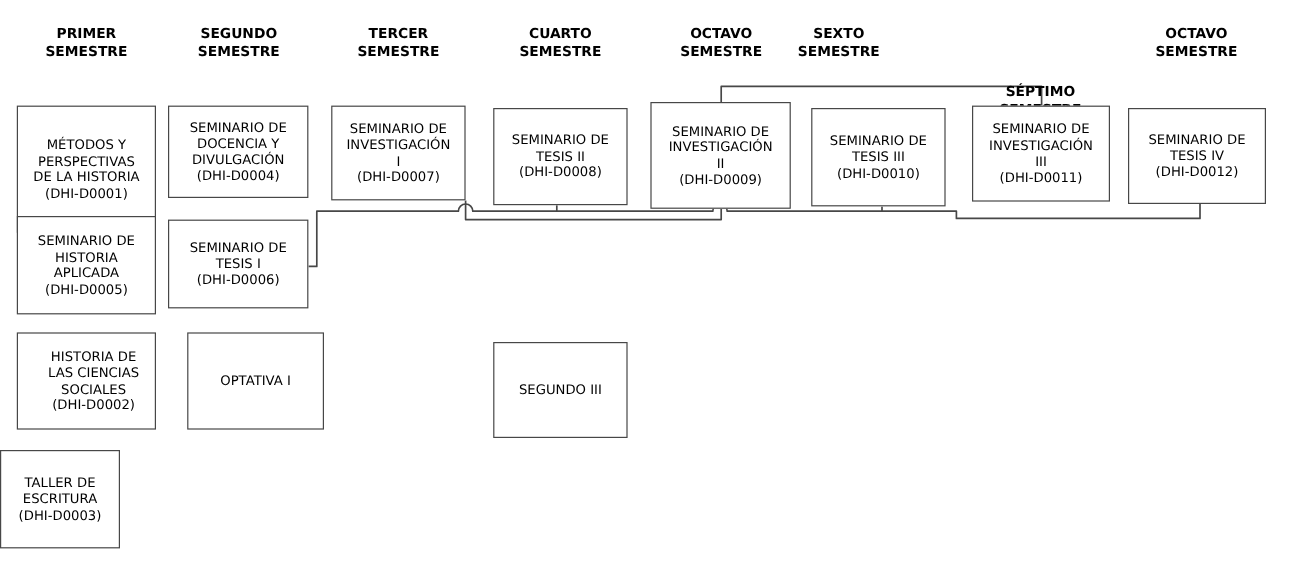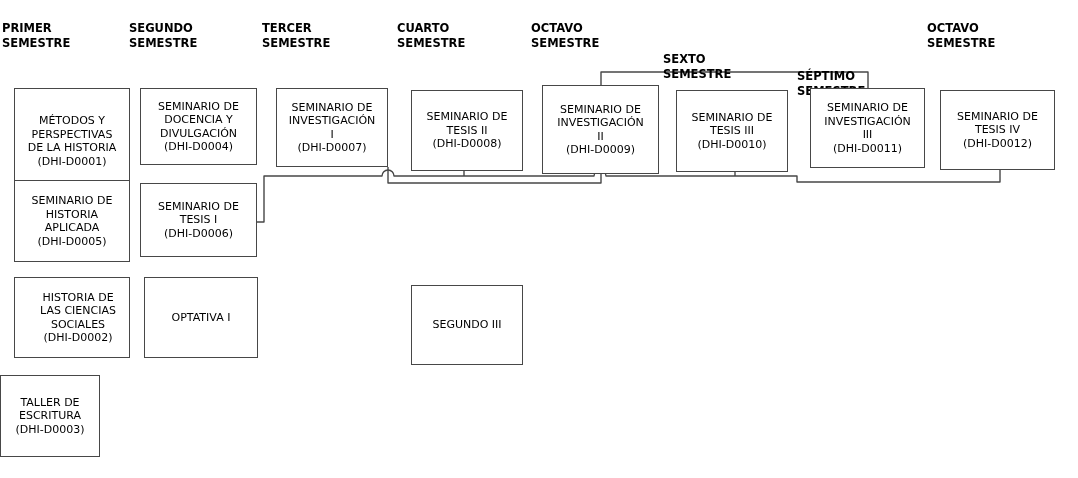--- a/index.html
+++ b/index.html
@@ -19,21 +19,21 @@
     position: absolute;
     left: 0;
     top: 0;
     z-index: 1;
   }
   .col-header {
     position: absolute;
     top: 21px;
     width: 140px;
     margin-left: -70px;
-    text-align: left;
+    text-align: center;
     font-weight: bold;
     font-size: 11.5px;
     line-height: 14.5px;
     color: #000000;
     white-space: pre-line;
     z-index: 2;
   }
   .course-box {
     position: absolute;
     box-sizing: border-box;
@@ -97,21 +97,21 @@
       <span class="course-label">SEMINARIO DE
 DOCENCIA Y
 DIVULGACIÓN
 (DHI-D0004)</span>
     </div>
     <div class="course-box" style="left: 140px; top: 183px; width: 117px; height: 74px;">
       <span class="course-label">SEMINARIO DE
 TESIS I
 (DHI-D0006)</span>
     </div>
-    <div class="course-box" style="left: 144px; top: 277px; width: 114px; height: 81px; align-items: center;">
+    <div class="course-box" style="left: 156px; top: 277px; width: 114px; height: 81px; align-items: center;">
       <span class="course-label">OPTATIVA I</span>
     </div>
     <div class="col-header" style="left: 332px;">TERCER
 SEMESTRE</div>
     <div class="course-box" style="left: 276px; top: 88px; width: 112px; height: 79px;">
       <span class="course-label">SEMINARIO DE
 INVESTIGACIÓN
 I
 (DHI-D0007)</span>
     </div>
@@ -126,21 +126,21 @@
       <span class="course-label">SEGUNDO III</span>
     </div>
     <div class="col-header" style="left: 601px;">OCTAVO
 SEMESTRE</div>
     <div class="course-box" style="left: 542px; top: 85px; width: 117px; height: 89px;">
       <span class="course-label">SEMINARIO DE
 INVESTIGACIÓN
 II
 (DHI-D0009)</span>
     </div>
-    <div class="col-header" style="left: 733px; margin-top: 31px;">SEXTO
+    <div class="col-header" style="left: 699px;">SEXTO
 SEMESTRE</div>
     <div class="course-box" style="left: 676px; top: 90px; width: 112px; height: 82px;">
       <span class="course-label">SEMINARIO DE
 TESIS III
 (DHI-D0010)</span>
     </div>
     <div class="col-header" style="left: 867px; margin-top: 48px;">SÉPTIMO
 SEMESTRE</div>
     <div class="course-box" style="left: 810px; top: 88px; width: 115px; height: 80px;">
       <span class="course-label">SEMINARIO DE

